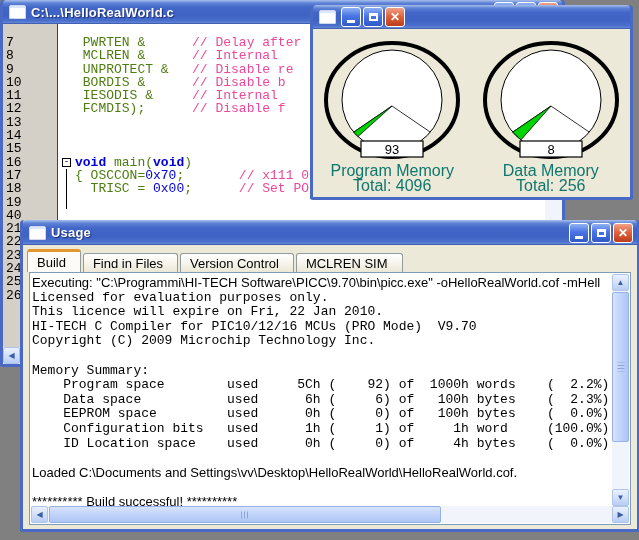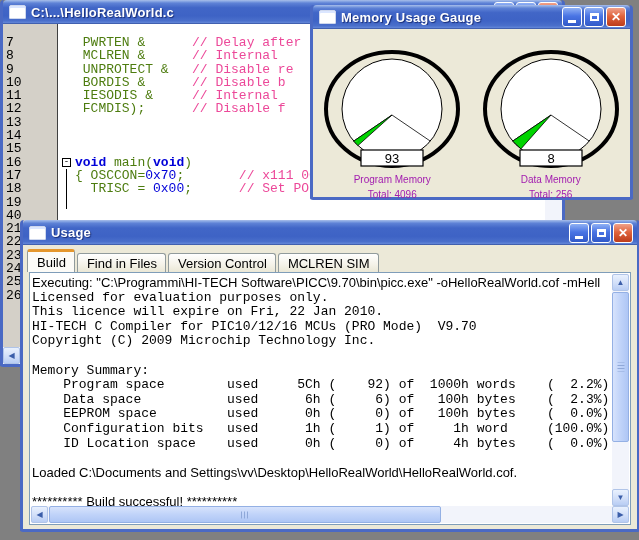--- a/index.html
+++ b/index.html
@@ -73,32 +73,32 @@
     background:linear-gradient(90deg,#D7E3FC 0%,#C0D3F9 50%,#AEC6F5 100%);
   }
   .sb-thumb.h{background:linear-gradient(180deg,#D7E3FC 0%,#C0D3F9 50%,#AEC6F5 100%);}
   .grip{position:absolute;left:50%;top:50%;transform:translate(-50%,-50%);
     width:9px;height:7px;
     background:repeating-linear-gradient(90deg,#8FA8D8 0 1px,transparent 1px 3px);}
   .grip.v{width:7px;height:9px;background:repeating-linear-gradient(0deg,#8FA8D8 0 1px,transparent 1px 3px);}
 
   
   #gaugewin{left:310px;top:5px;width:317px;height:192px;z-index:2;}
-  #gaugewin .content{width:100%;height:168px;background:#ECE9D8;display:flex;justify-content:space-around;padding-top:18px;box-sizing:border-box;}
+  #gaugewin .content{width:100%;height:168px;background:#ECE9D8;display:flex;justify-content:space-around;padding-top:9px;box-sizing:border-box;}
   .gauge-block{width:152px;text-align:center;}
   .gauge-block svg{display:block;margin:0 auto;}
-  .g-name,.g-total{font-size:10px;color:#a21caf;line-height:15px;}
+  .g-name,.g-total{font-size:16px;color:#0f766e;line-height:15px;}
 
   
   #outwin{left:20px;top:220px;width:614px;height:309px;z-index:3;}
   #outwin .titlebar{height:25px;}
   #outwin .content{position:relative;width:100%;height:284px;background:#ECE9D8;}
   #tabstrip{position:absolute;left:4px;right:4px;top:4px;height:23px;display:flex;align-items:flex-end;}
   .tab{
-    height:19px;padding:1px 8px 0 9px;margin-right:2px;font-size:13px;color:#000;
+    height:19px;padding:1px 14px 0 9px;margin-right:2px;font-size:13px;color:#000;
     border:1px solid #919B9C;border-bottom:none;border-radius:3px 3px 0 0;
     background:linear-gradient(180deg,#FFFFFF 0%,#F4F2E8 60%,#EAE7D6 100%);
     display:flex;align-items:center;box-sizing:border-box;
   }
   .tab.active{
     height:23px;background:#FCFBF7;border-top:3px solid #E5972D;position:relative;z-index:2;
   }
   #out-panel{
     position:absolute;left:6px;right:6px;top:27px;bottom:4px;background:#fff;
     border:1px solid #7F9DB9;box-sizing:border-box;overflow:hidden;
@@ -165,21 +165,20 @@
         </span>
       <span class="sb-btn" style="right:0;top:0;">▶</span>
     </div>
     <div id="ed-corner"></div>
   </div>
 </div>
 
 <div class="window" id="gaugewin">
   <div class="titlebar">
     <span class="wicon"></span>
-    <span class="ttext">Memory Usage Gauge</span>
     <span class="tbtns">
       <span class="tbtn">
           <span class="min-glyph"></span>
         </span>
       <span class="tbtn">
           <span class="max-glyph"></span>
         </span>
       <span class="tbtn close">✕</span>
     </span>
   </div>

